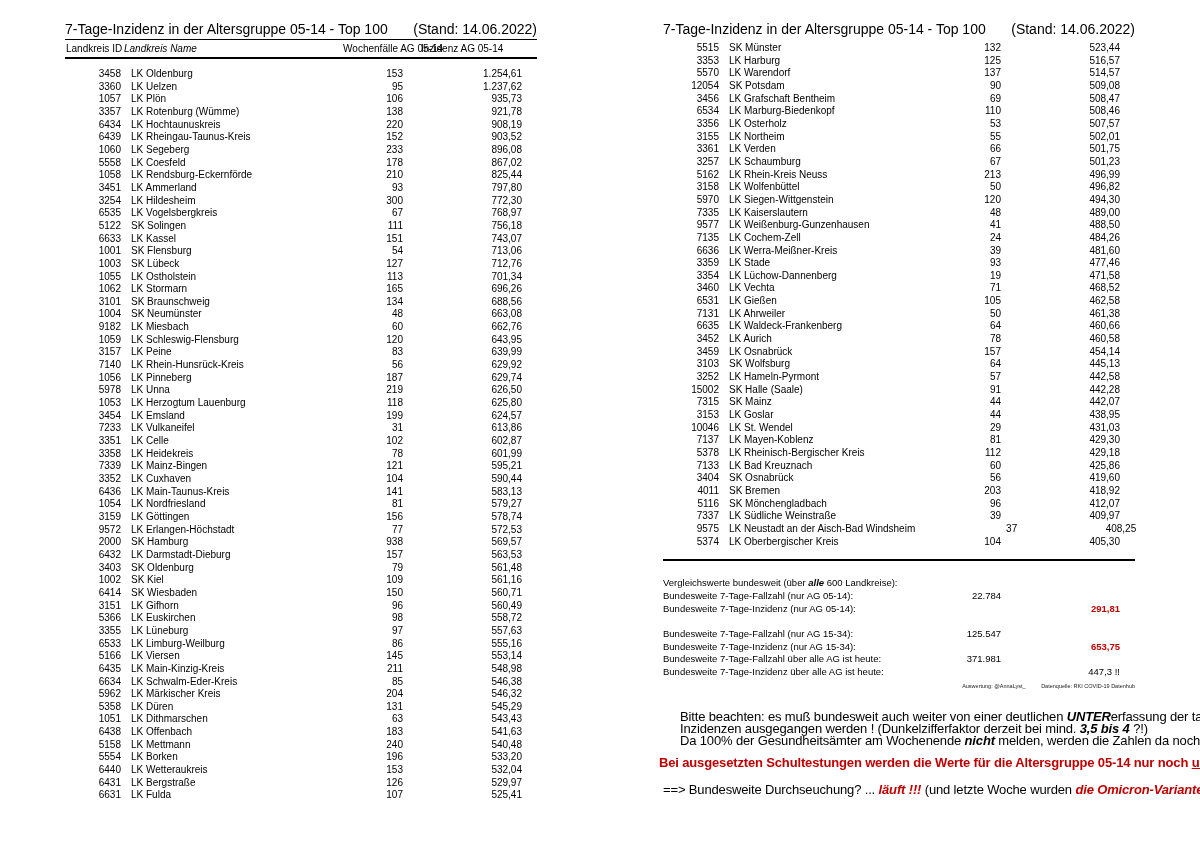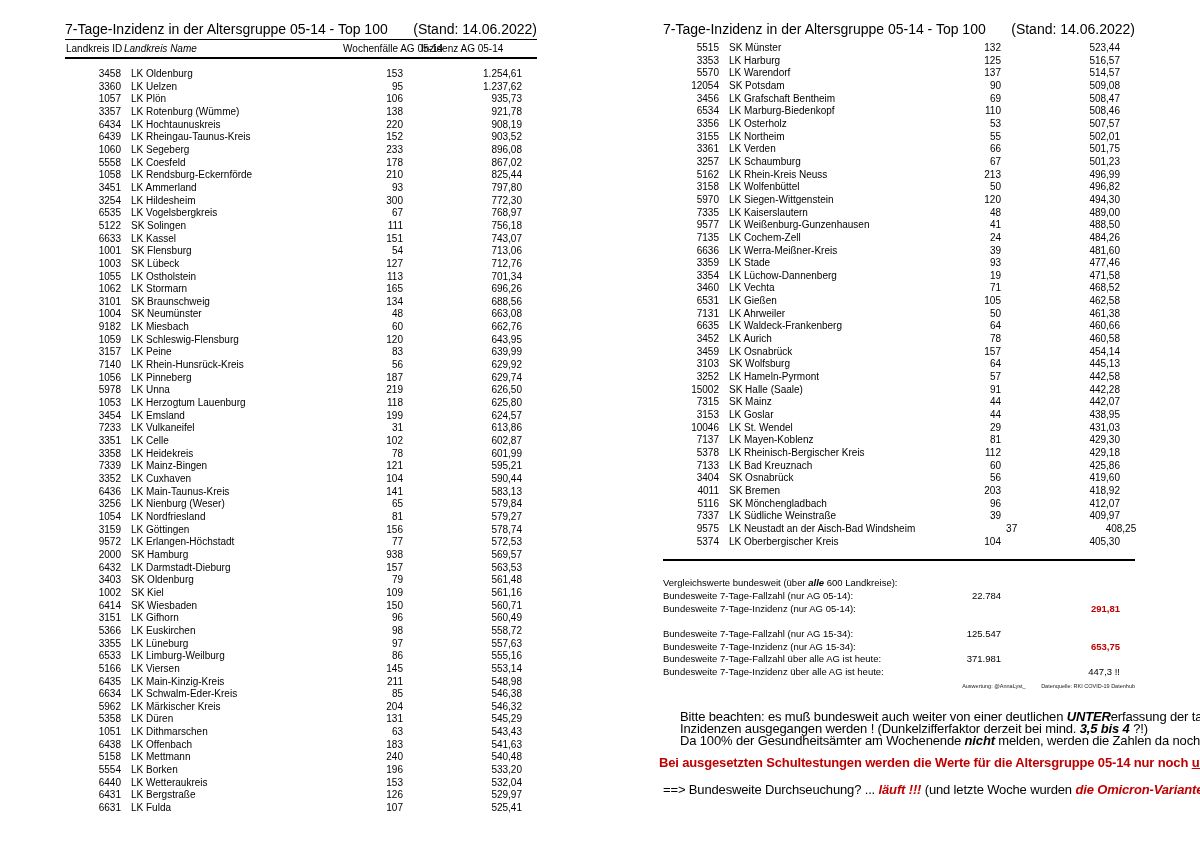--- a/index.html
+++ b/index.html
@@ -267,26 +267,20 @@
         <span class="c-id">3352</span>
         <span class="c-name">LK Cuxhaven</span>
         <span class="c-cases">104</span>
         <span class="c-inz">590,44</span>
       </div>
       <div class="t-row">
         <span class="c-id">6436</span>
         <span class="c-name">LK Main-Taunus-Kreis</span>
         <span class="c-cases">141</span>
         <span class="c-inz">583,13</span>
-      </div>
-      <div class="t-row">
-        <span class="c-id">3256</span>
-        <span class="c-name">LK Nienburg (Weser)</span>
-        <span class="c-cases">65</span>
-        <span class="c-inz">579,84</span>
       </div>
       <div class="t-row">
         <span class="c-id">1054</span>
         <span class="c-name">LK Nordfriesland</span>
         <span class="c-cases">81</span>
         <span class="c-inz">579,27</span>
       </div>
       <div class="t-row">
         <span class="c-id">3159</span>
         <span class="c-name">LK Göttingen</span>

